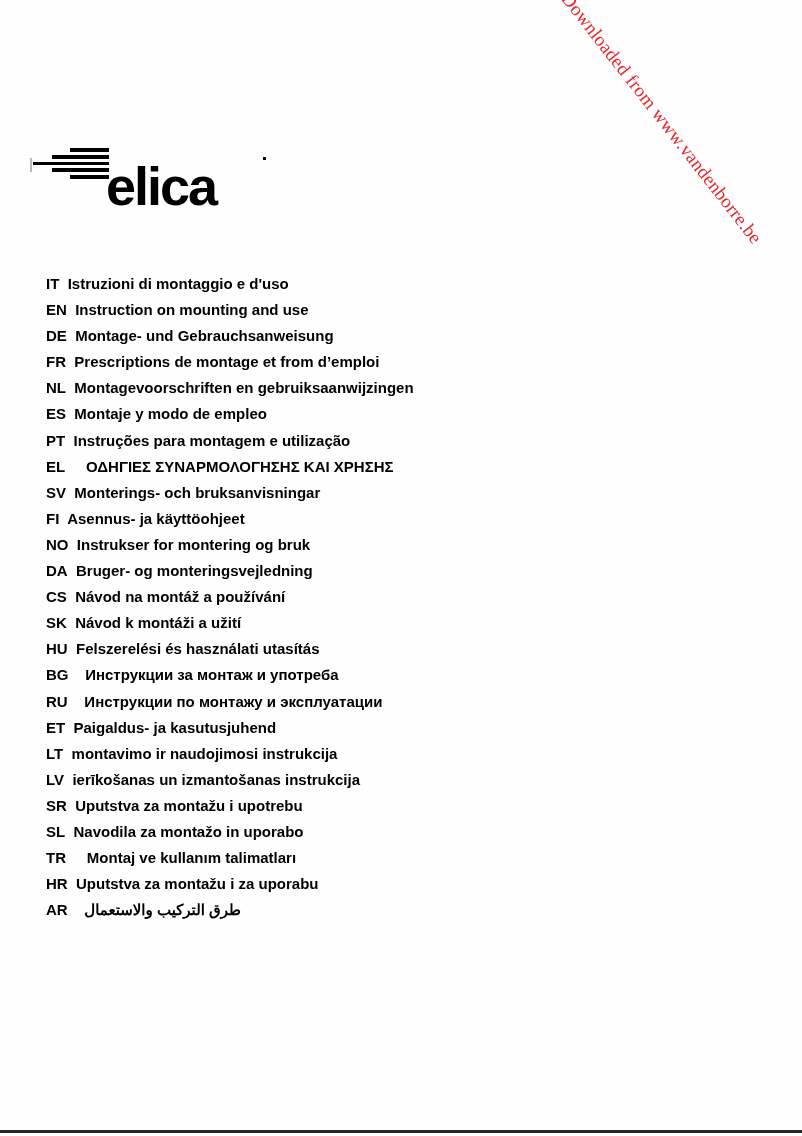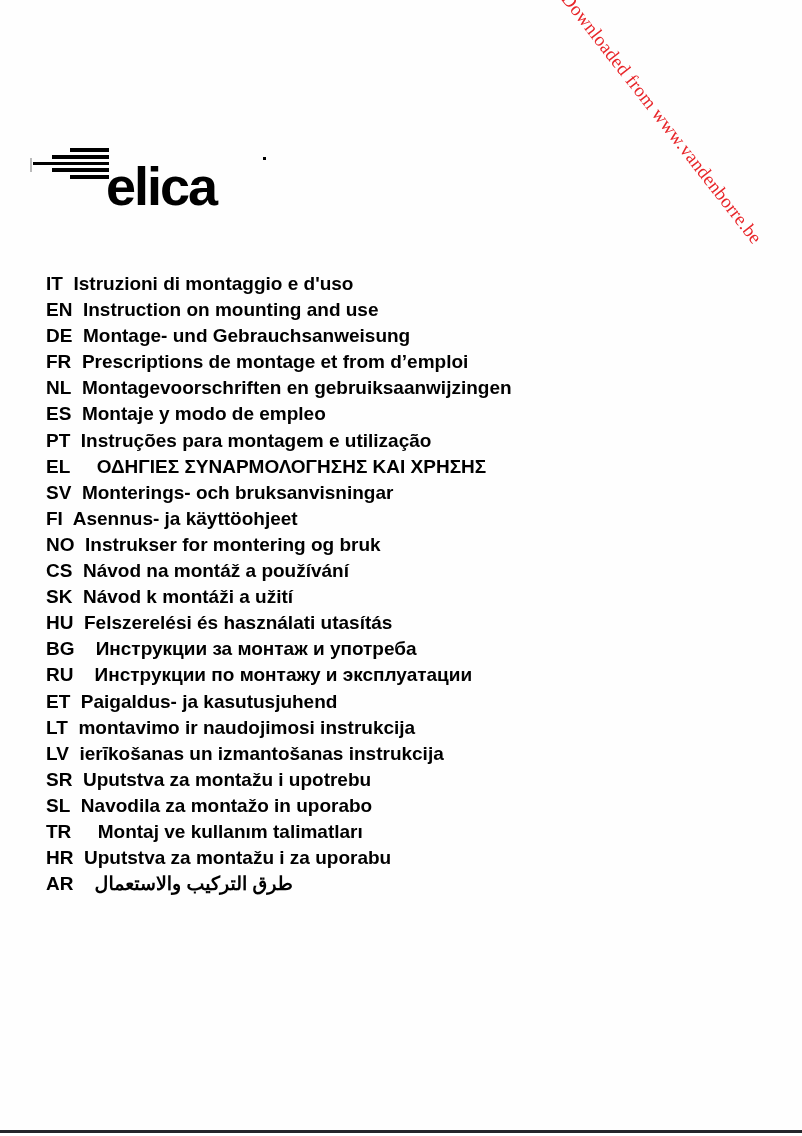--- a/index.html
+++ b/index.html
@@ -80,21 +80,21 @@
       position: absolute;
       left: 46px;
       top: 271px;
       margin: 0;
       padding: 0;
       list-style: none;
     }
     .lang-item {
       height: 26.1px;
       line-height: 26px;
-      font-size: 19px;
+      font-size: 15px;
       font-weight: bold;
       color: #000;
       white-space: nowrap;
     }
     .lang-code {
       display: inline-block;
     }
     .lang-title {
       display: inline;
     }
@@ -124,20 +124,21 @@
     <li class="lang-item"><span class="lang-code">EN</span><span style="white-space:pre">  </span><span class="lang-title">Instruction on mounting and use</span></li>
     <li class="lang-item"><span class="lang-code">DE</span><span style="white-space:pre">  </span><span class="lang-title">Montage- und Gebrauchsanweisung</span></li>
     <li class="lang-item"><span class="lang-code">FR</span><span style="white-space:pre">  </span><span class="lang-title">Prescriptions de montage et from d’emploi</span></li>
     <li class="lang-item"><span class="lang-code">NL</span><span style="white-space:pre">  </span><span class="lang-title">Montagevoorschriften en gebruiksaanwijzingen</span></li>
     <li class="lang-item"><span class="lang-code">ES</span><span style="white-space:pre">  </span><span class="lang-title">Montaje y modo de empleo</span></li>
     <li class="lang-item"><span class="lang-code">PT</span><span style="white-space:pre">  </span><span class="lang-title">Instruções para montagem e utilização</span></li>
     <li class="lang-item"><span class="lang-code">EL</span><span style="white-space:pre">     </span><span class="lang-title">ΟΔΗΓΙΕΣ ΣΥΝΑΡΜΟΛΟΓΗΣΗΣ ΚΑΙ ΧΡΗΣΗΣ</span></li>
     <li class="lang-item"><span class="lang-code">SV</span><span style="white-space:pre">  </span><span class="lang-title">Monterings- och bruksanvisningar</span></li>
     <li class="lang-item"><span class="lang-code">FI</span><span style="white-space:pre">  </span><span class="lang-title">Asennus- ja käyttöohjeet</span></li>
     <li class="lang-item"><span class="lang-code">NO</span><span style="white-space:pre">  </span><span class="lang-title">Instrukser for montering og bruk</span></li>
+    <li class="lang-item"><span class="lang-code">DA</span><span style="white-space:pre">  </span><span class="lang-title">Bruger- og monteringsvejledning</span></li>
     <li class="lang-item"><span class="lang-code">CS</span><span style="white-space:pre">  </span><span class="lang-title">Návod na montáž a používání</span></li>
     <li class="lang-item"><span class="lang-code">SK</span><span style="white-space:pre">  </span><span class="lang-title">Návod k montáži a užití</span></li>
     <li class="lang-item"><span class="lang-code">HU</span><span style="white-space:pre">  </span><span class="lang-title">Felszerelési és használati utasítás</span></li>
     <li class="lang-item"><span class="lang-code">BG</span><span style="white-space:pre">    </span><span class="lang-title">Инструкции за монтаж и употреба</span></li>
     <li class="lang-item"><span class="lang-code">RU</span><span style="white-space:pre">    </span><span class="lang-title">Инструкции по монтажу и эксплуатации</span></li>
     <li class="lang-item"><span class="lang-code">ET</span><span style="white-space:pre">  </span><span class="lang-title">Paigaldus- ja kasutusjuhend</span></li>
     <li class="lang-item"><span class="lang-code">LT</span><span style="white-space:pre">  </span><span class="lang-title">montavimo ir naudojimosi instrukcija</span></li>
     <li class="lang-item"><span class="lang-code">LV</span><span style="white-space:pre">  </span><span class="lang-title">ierīkošanas un izmantošanas instrukcija</span></li>
     <li class="lang-item"><span class="lang-code">SR</span><span style="white-space:pre">  </span><span class="lang-title">Uputstva za montažu i upotrebu</span></li>
     <li class="lang-item"><span class="lang-code">SL</span><span style="white-space:pre">  </span><span class="lang-title">Navodila za montažo in uporabo</span></li>

